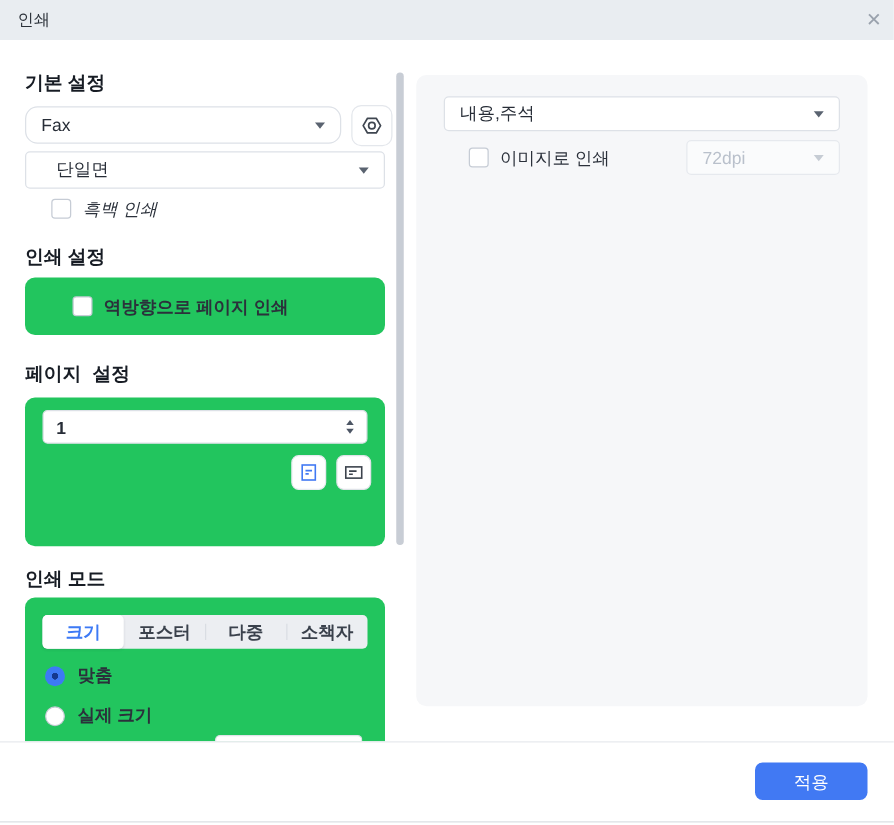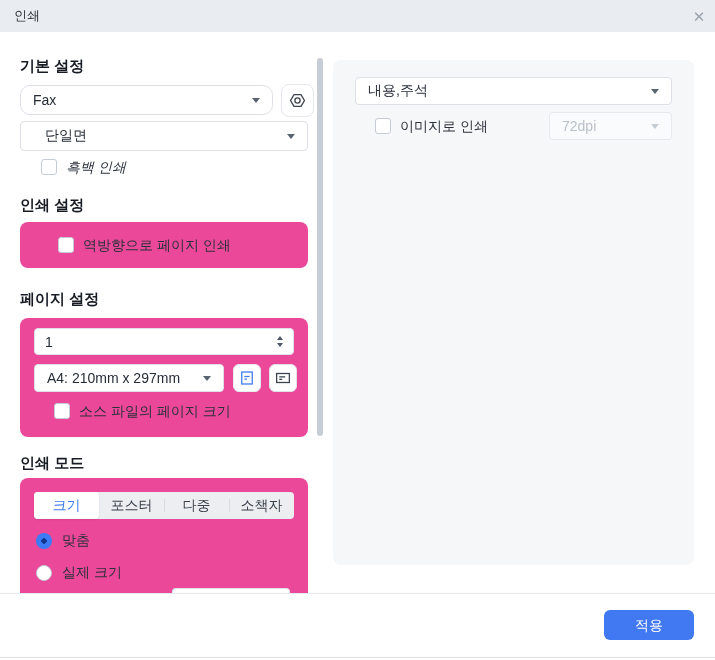--- a/index.html
+++ b/index.html
@@ -22,21 +22,21 @@
   .select.disabled .caret { border-top-color:#c6ccd4; }
 
   .icon-btn { position:absolute; background:#fff; border:1px solid #e4e7ec; border-radius:8px;
               display:flex; align-items:center; justify-content:center; }
   .icon-btn.sq { border-radius:6px; }
 
   .chk-row { position:absolute; display:flex; align-items:flex-start;padding-left:20px; }
   .checkbox { width:16px; height:16px; border:1px solid #c6ccd5; border-radius:3px; background:#fff; }
   .chk-label { font-size:14px; color:#2b313b; margin-left:9px; }
 
-  .gray-box { position:absolute; left:20px; width:288px; background:#ec4899; border-radius:8px; }
+  .gray-box { position:absolute; left:20px; width:288px; background:#22c55e; border-radius:8px;font-weight:bold; }
 
   .num-input { position:absolute; display:flex; align-items:center; justify-content:space-between;
                background:#fff; border:1px solid #dde1e7; border-radius:4px; padding:0 10px;
                font-size:14px; color:#272d37; }
   .spinner { display:flex; flex-direction:column; align-items:center; gap:3px; }
   .tri-up { width:0; height:0; border-left:3.5px solid transparent; border-right:3.5px solid transparent;
             border-bottom:4.5px solid #4c5564; }
   .tri-down { width:0; height:0; border-left:3.5px solid transparent; border-right:3.5px solid transparent;
               border-top:4.5px solid #4c5564; }
 
@@ -103,56 +103,48 @@
 
 <div class="heading" style="top:196px;">인쇄 설정</div>
 
 <div class="gray-box" style="top:222px; height:46px;">
   <div class="chk-row" style="left:18px; top:15px;">
     <span class="checkbox"></span>
     <span class="chk-label">역방향으로 페이지 인쇄</span>
   </div>
 </div>
 
-<div class="heading" style="top:290px;">페이지 설정</div>
+<div class="heading" style="top:290px;font-family:Liberation Mono, monospace;">페이지 설정</div>
 
 <div class="gray-box" style="top:318px; height:119px;">
   <div class="num-input" style="left:14px; top:10px; width:260px; height:27px;">
     <span>1</span>
     <span class="spinner">
       <span class="tri-up"></span>
       <span class="tri-down"></span>
     </span>
   </div>
 
-  <div class="select" style="left:14px; top:46px; width:190px; height:28px;">
-    <span>A4: 210mm x 297mm</span>
-    <span class="caret"></span>
-  </div>
 
   <div class="icon-btn sq" style="left:213px; top:46px; width:28px; height:28px; border-color:#e8ebf0;">
     <svg width="18" height="18" viewBox="0 0 24 24">
       <rect x="5" y="4" width="14" height="16" fill="none" stroke="#4179f3" stroke-width="1.7"></rect>
       <line x1="8.5" y1="10" x2="15.5" y2="10" stroke="#4179f3" stroke-width="1.7"></line>
       <line x1="8.5" y1="13.5" x2="12" y2="13.5" stroke="#4179f3" stroke-width="1.7"></line>
     </svg>
   </div>
 
   <div class="icon-btn sq" style="left:249px; top:46px; width:28px; height:28px; border-color:#dfe3e8;">
     <svg width="18" height="18" viewBox="0 0 24 24">
       <rect x="3.5" y="6" width="17" height="12" fill="none" stroke="#3c434d" stroke-width="1.7"></rect>
       <line x1="7" y1="10.5" x2="15" y2="10.5" stroke="#3c434d" stroke-width="1.7"></line>
       <line x1="7" y1="13.8" x2="11" y2="13.8" stroke="#3c434d" stroke-width="1.7"></line>
     </svg>
   </div>
 
-  <div class="chk-row" style="left:14px; top:85px;">
-    <span class="checkbox"></span>
-    <span class="chk-label">소스 파일의 페이지 크기</span>
-  </div>
 </div>
 
 <div class="heading" style="top:454px;">인쇄 모드</div>
 
 <div class="gray-box" style="top:478px; height:115px; border-radius:8px 8px 0 0;">
   <div class="tabs">
     <div class="tab active">크기</div>
     <div class="tab">포스터</div>
     <div class="tab divided">다중</div>
     <div class="tab divided">소책자</div>

